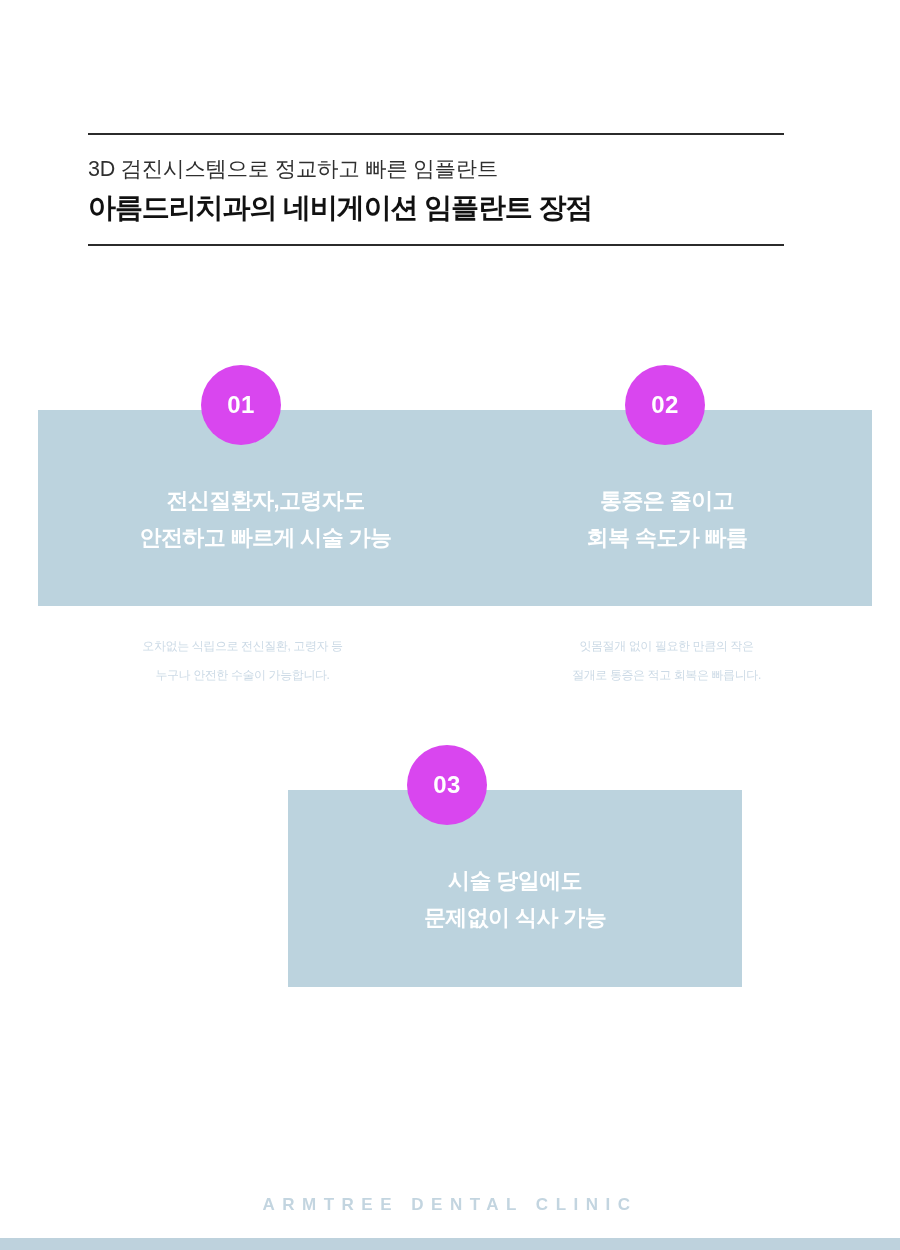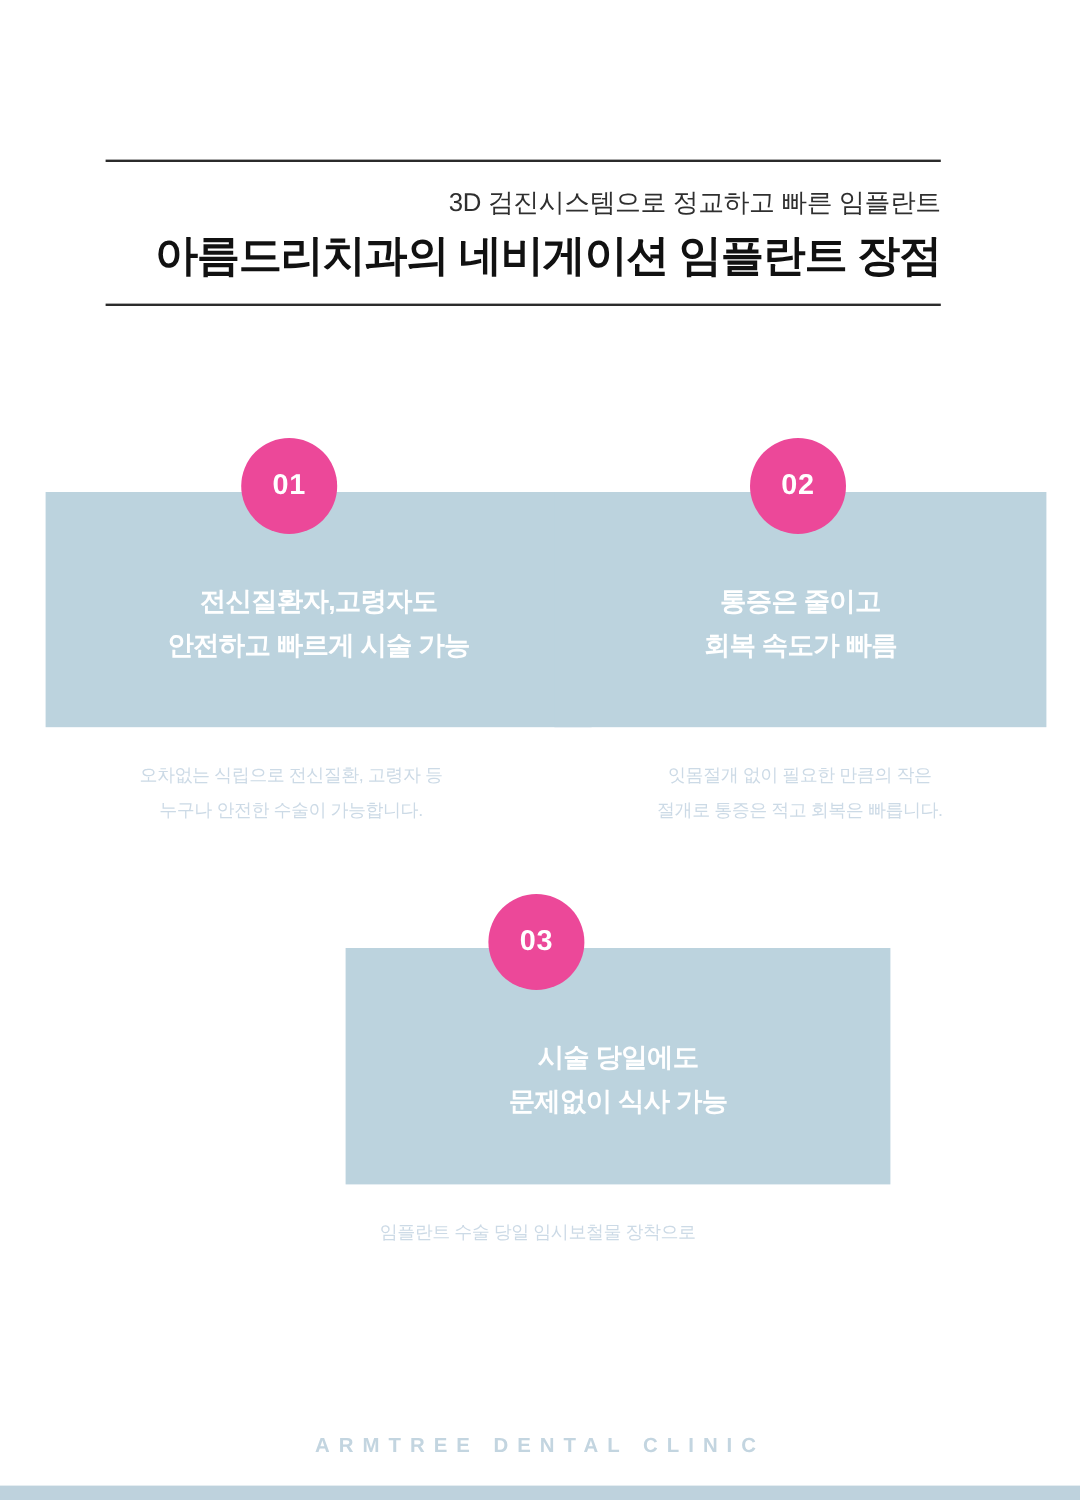--- a/index.html
+++ b/index.html
@@ -32,33 +32,33 @@
   .rule {
     width: 100%;
     height: 2px;
     background: #2b2b2b;
   }
   .rule-bottom {
     margin-top: 0;
   }
   .header-inner {
     padding: 22px 0 20px 0;
-    text-align: right;
+    text-align: left;
   }
   .subtitle {
     font-size: 21.5px;
     color: #2f2f2f;
     font-weight: 400;
     letter-spacing: -0.3px;
     line-height: 1.2;
     margin: 0 0 9px 0;
     white-space: nowrap;
   }
   .title {
-    font-size: 36px;
+    font-size: 28px;
     font-weight: 700;
     color: #111111;
     letter-spacing: -1.1px;
     line-height: 1.15;
     margin: 0;
     white-space: nowrap;
   }
 
   
   .card {
@@ -86,40 +86,40 @@
     display: block;
     white-space: nowrap;
   }
 
   
   .badge {
     position: absolute;
     width: 80px;
     height: 80px;
     border-radius: 50%;
-    background: #ec4899;
+    background: #d946ef;
     color: #ffffff;
     display: flex;
     align-items: center;
     justify-content: center;
     font-size: 24px;
     font-weight: 700;
     letter-spacing: 0.5px;
     z-index: 4;
   }
   .badge-1 { left: 201px; top: 365px; }
   .badge-2 { left: 625px; top: 365px; }
   .badge-3 { left: 407px; top: 745px; }
 
   
   .caption {
     position: absolute;
     text-align: center;
     color: #ccdae6;
-    font-size: 15px;
+    font-size: 12px;
     font-weight: 400;
     line-height: 29px;
     letter-spacing: -0.4px;
   }
   .caption .line {
     display: block;
     white-space: nowrap;
   }
   .caption-1 { left: 38px;  top: 632px; width: 409px; }
   .caption-2 { left: 462px; top: 632px; width: 409px; }
@@ -186,19 +186,18 @@
   </div>
 
   <div class="card card-3">
     <div class="card-text">
       <span class="line">시술 당일에도</span>
       <span class="line">문제없이 식사 가능</span>
     </div>
   </div>
   <div class="badge badge-3">03</div>
   <div class="caption caption-3">
-    <span class="line">임플란트 수술 당일 임시보철물 장착으로</span>
   </div>
 
   <div class="footer-brand">ARMTREE DENTAL CLINIC</div>
   <div class="footer-bar"></div>
 
 </div>
 
 </body></html>

